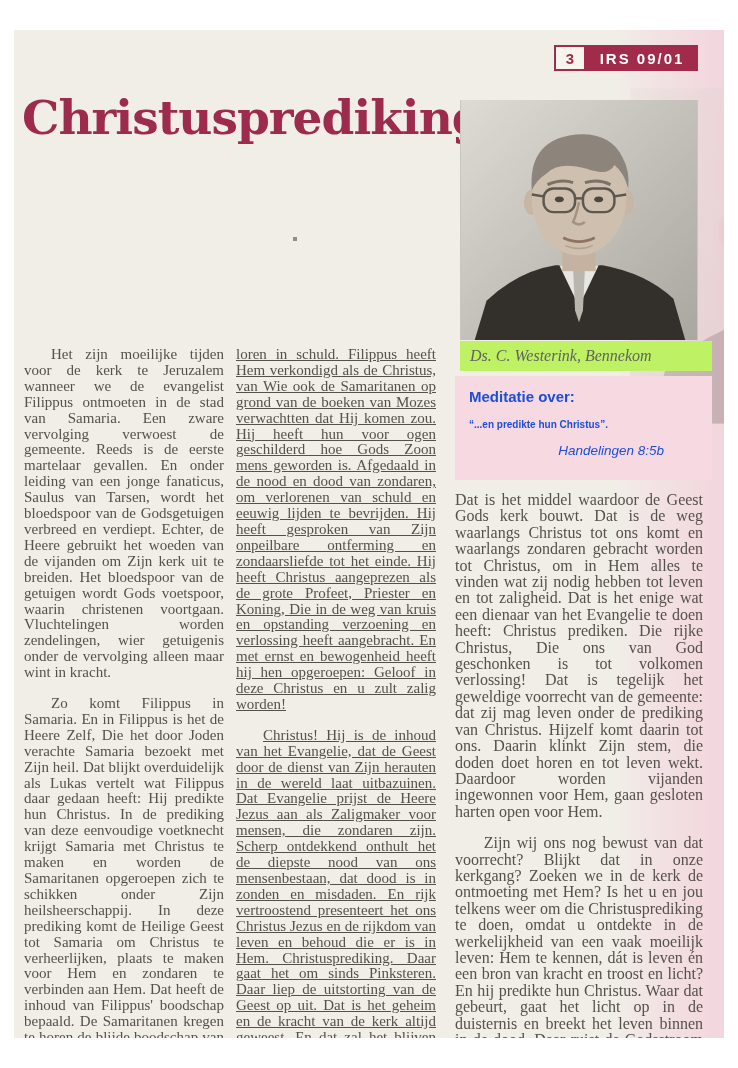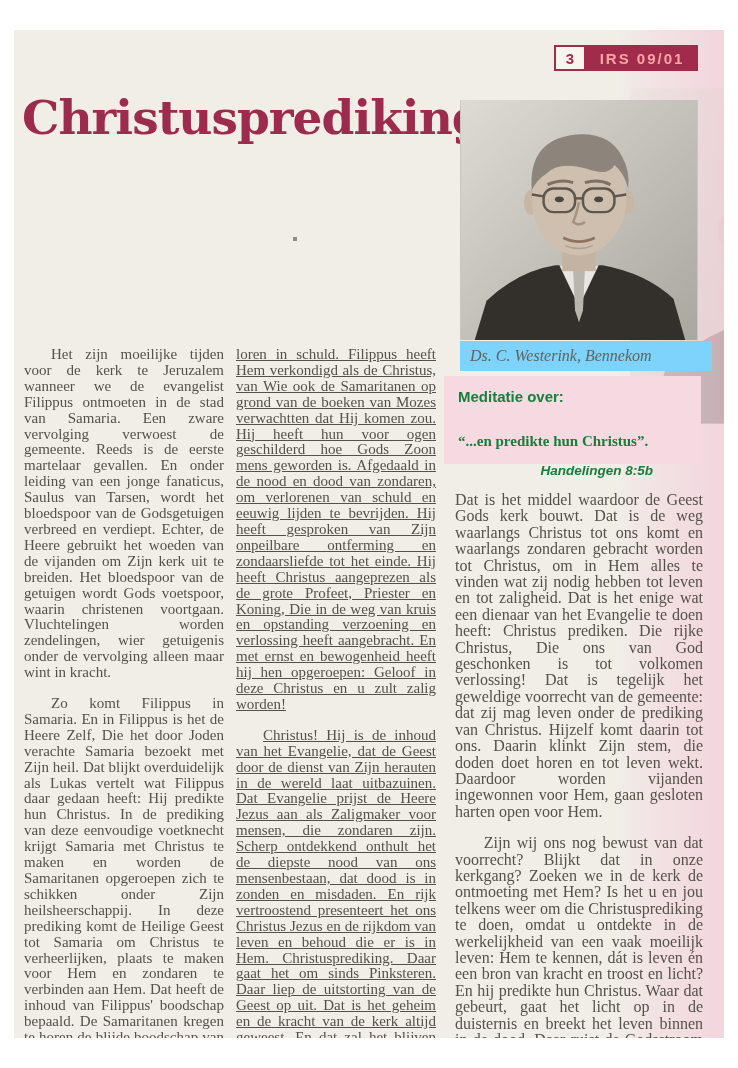--- a/index.html
+++ b/index.html
@@ -8,39 +8,39 @@
 
   
   .right-strip{position:absolute;left:600px;top:0;width:110px;height:100%;overflow:hidden;
     background:linear-gradient(to right, rgba(243,216,223,0) 0%, rgba(243,216,223,.55) 40%, #f2d6dd 100%);}
   .ghost{position:absolute;left:16px;top:58px;width:330px;height:336px;opacity:.22;}
 
   
   .badge{position:absolute;top:15px;right:26px;display:flex;height:26px;font-family:"Liberation Sans",sans-serif;font-weight:bold;}
   .badge .num{width:32px;background:#f7f4ee;border:2px solid #a12b4a;color:#a12b4a;
     display:flex;align-items:center;justify-content:center;font-size:15px;box-sizing:border-box;}
-  .badge .issue{width:112px;background:#a12b4a;color:#fca5a5;display:flex;align-items:center;justify-content:center;
+  .badge .issue{width:112px;background:#a12b4a;color:#ffffff;display:flex;align-items:center;justify-content:center;
     font-size:15px;letter-spacing:2px;text-align:right;}
 
   
   .title{position:absolute;left:8px;top:60px;font-family:"DejaVu Serif",serif;font-weight:bold;
     font-size:47px;color:#9c2b4e;letter-spacing:-1px;white-space:nowrap;}
 
   
   .photo{position:absolute;left:446px;top:70px;width:238px;height:240px;overflow:hidden;background:#c9c6c0;}
   .photo svg{display:block;}
-  .caption{position:absolute;left:446px;top:311px;width:252px;height:30px;background:#7dd3fc;
+  .caption{position:absolute;left:446px;top:311px;width:252px;height:30px;background:#bef264;
     color:#63635c;font-style:italic;font-size:16px;display:flex;align-items:center;padding-left:10px;box-sizing:border-box;}
 
   
-  .meditation{position:absolute;left:430px;top:346px;width:257px;height:88px;background:#f6d9e1;
-    color:#15803d;font-family:"Liberation Sans",sans-serif;box-sizing:border-box;padding:12px 10px 0 14px;}
+  .meditation{position:absolute;left:441px;top:346px;width:257px;height:104px;background:#f6d9e1;
+    color:#1d4ed8;font-family:"Liberation Sans",sans-serif;box-sizing:border-box;padding:12px 10px 0 14px;}
   .meditation .label{font-weight:bold;font-size:15px;}
-  .meditation .quote{font-weight:bold;font-size:15px;margin-top:28px;font-family:Liberation Serif, serif;}
-  .meditation .ref{font-weight:bold;font-style:italic;font-size:13.5px;margin-top:13px;text-align:right;padding-right:38px;}
+  .meditation .quote{font-weight:bold;font-size:10px;margin-top:14px;}
+  .meditation .ref{font-weight:normal;font-style:italic;font-size:13.5px;margin-top:13px;text-align:right;padding-right:38px;}
 
   
   .col{position:absolute;color:#55504a;font-size:15px;line-height:15.9px;text-align:justify;}
   .col p{margin:0 0 15px 0;}
   .col p.indent{text-indent:1.8em;}
   .col1{left:10px;top:317px;width:200px;}
   .col2{left:222px;top:317px;width:200px;text-decoration:underline;}
   .col3{left:441px;top:462px;width:248px;font-size:16px;line-height:16.4px;}
 
   .speck{position:absolute;left:279px;top:207px;width:4px;height:4px;background:#8f8f87;}

